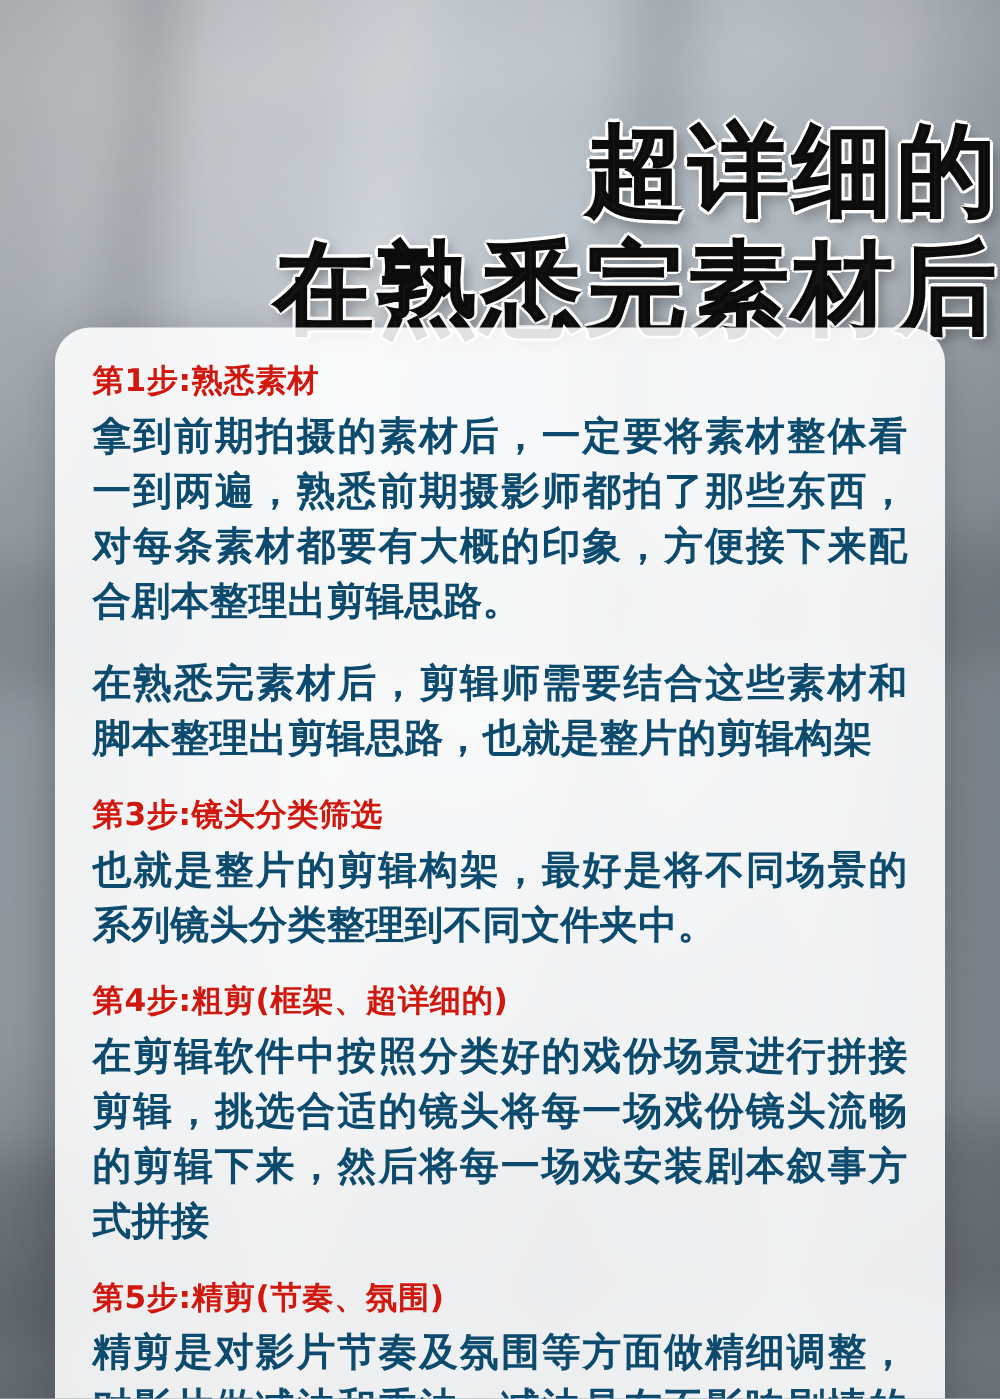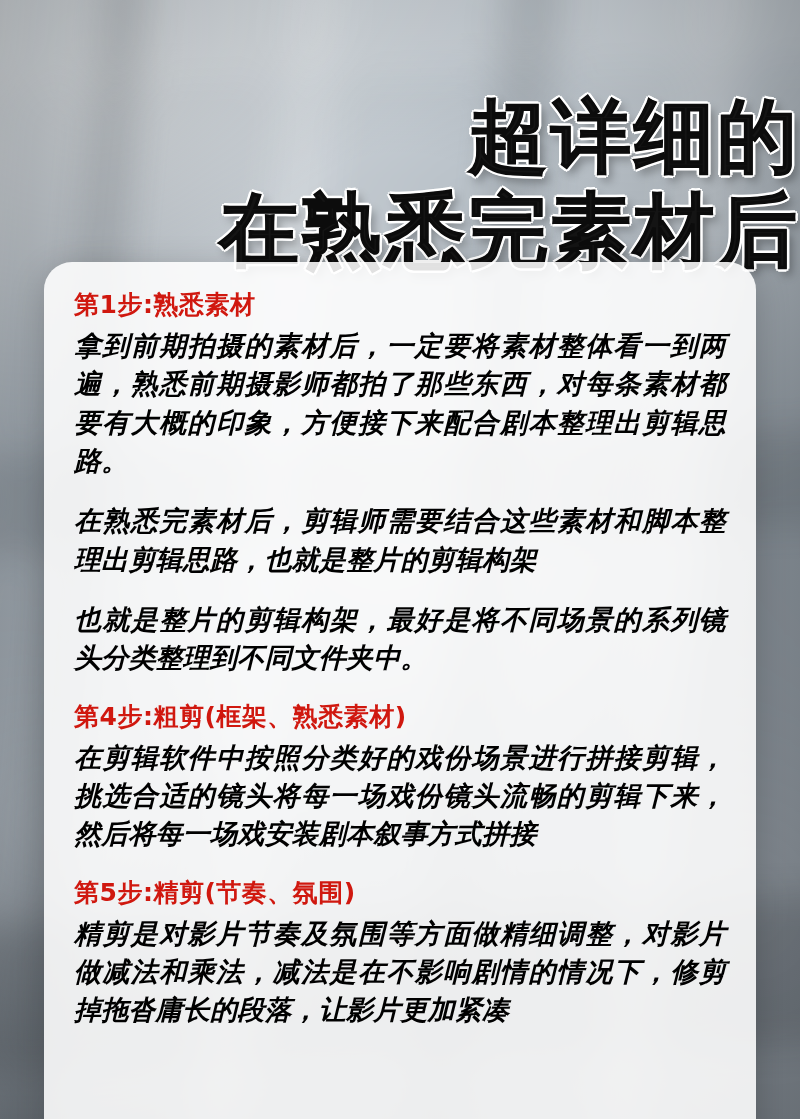--- a/index.html
+++ b/index.html
@@ -92,27 +92,26 @@
     font-family: "DejaVu Sans", "Liberation Sans", sans-serif;
     font-weight: bold;
     font-size: 25px;
     color: #d0180f;
     margin: 0 0 6px 0;
     letter-spacing: 0.5px;
   }
   .step-body {
     font-family: "DejaVu Sans", "Liberation Sans", sans-serif;
     font-weight: bold;
-    font-size: 27px;
+    font-size: 31px;
     line-height: 1.42;
-    color: #000000;
+    color: #0c4a6e;
     margin: 0;
     letter-spacing: 0.2px;
     text-align: justify;
-    font-style: italic;
   }
 </style>
 </head>
 <body>
 
 <div class="poster">
   <div class="bg"></div>
   <div class="bg-streaks"></div>
   <div class="bg-vignette"></div>
 
@@ -126,25 +125,26 @@
     <div class="step">
       <p class="step-title">第1步:熟悉素材</p>
       <p class="step-body">拿到前期拍摄的素材后，一定要将素材整体看一到两遍，熟悉前期摄影师都拍了那些东西，对每条素材都要有大概的印象，方便接下来配合剧本整理出剪辑思路。</p>
     </div>
 
     <div class="step">
       <p class="step-body">在熟悉完素材后，剪辑师需要结合这些素材和脚本整理出剪辑思路，也就是整片的剪辑构架</p>
     </div>
 
     <div class="step">
+      <p class="step-title">第3步:镜头分类筛选</p>
       <p class="step-body">也就是整片的剪辑构架，最好是将不同场景的系列镜头分类整理到不同文件夹中。</p>
     </div>
 
     <div class="step">
-      <p class="step-title">第4步:粗剪(框架、熟悉素材)</p>
+      <p class="step-title">第4步:粗剪(框架、超详细的)</p>
       <p class="step-body">在剪辑软件中按照分类好的戏份场景进行拼接剪辑，挑选合适的镜头将每一场戏份镜头流畅的剪辑下来，然后将每一场戏安装剧本叙事方式拼接</p>
     </div>
 
     <div class="step">
       <p class="step-title">第5步:精剪(节奏、氛围)</p>
       <p class="step-body">精剪是对影片节奏及氛围等方面做精细调整，对影片做减法和乘法，减法是在不影响剧情的情况下，修剪掉拖沓庸长的段落，让影片更加紧凑</p>
     </div>
 
   </div>
 </div>

